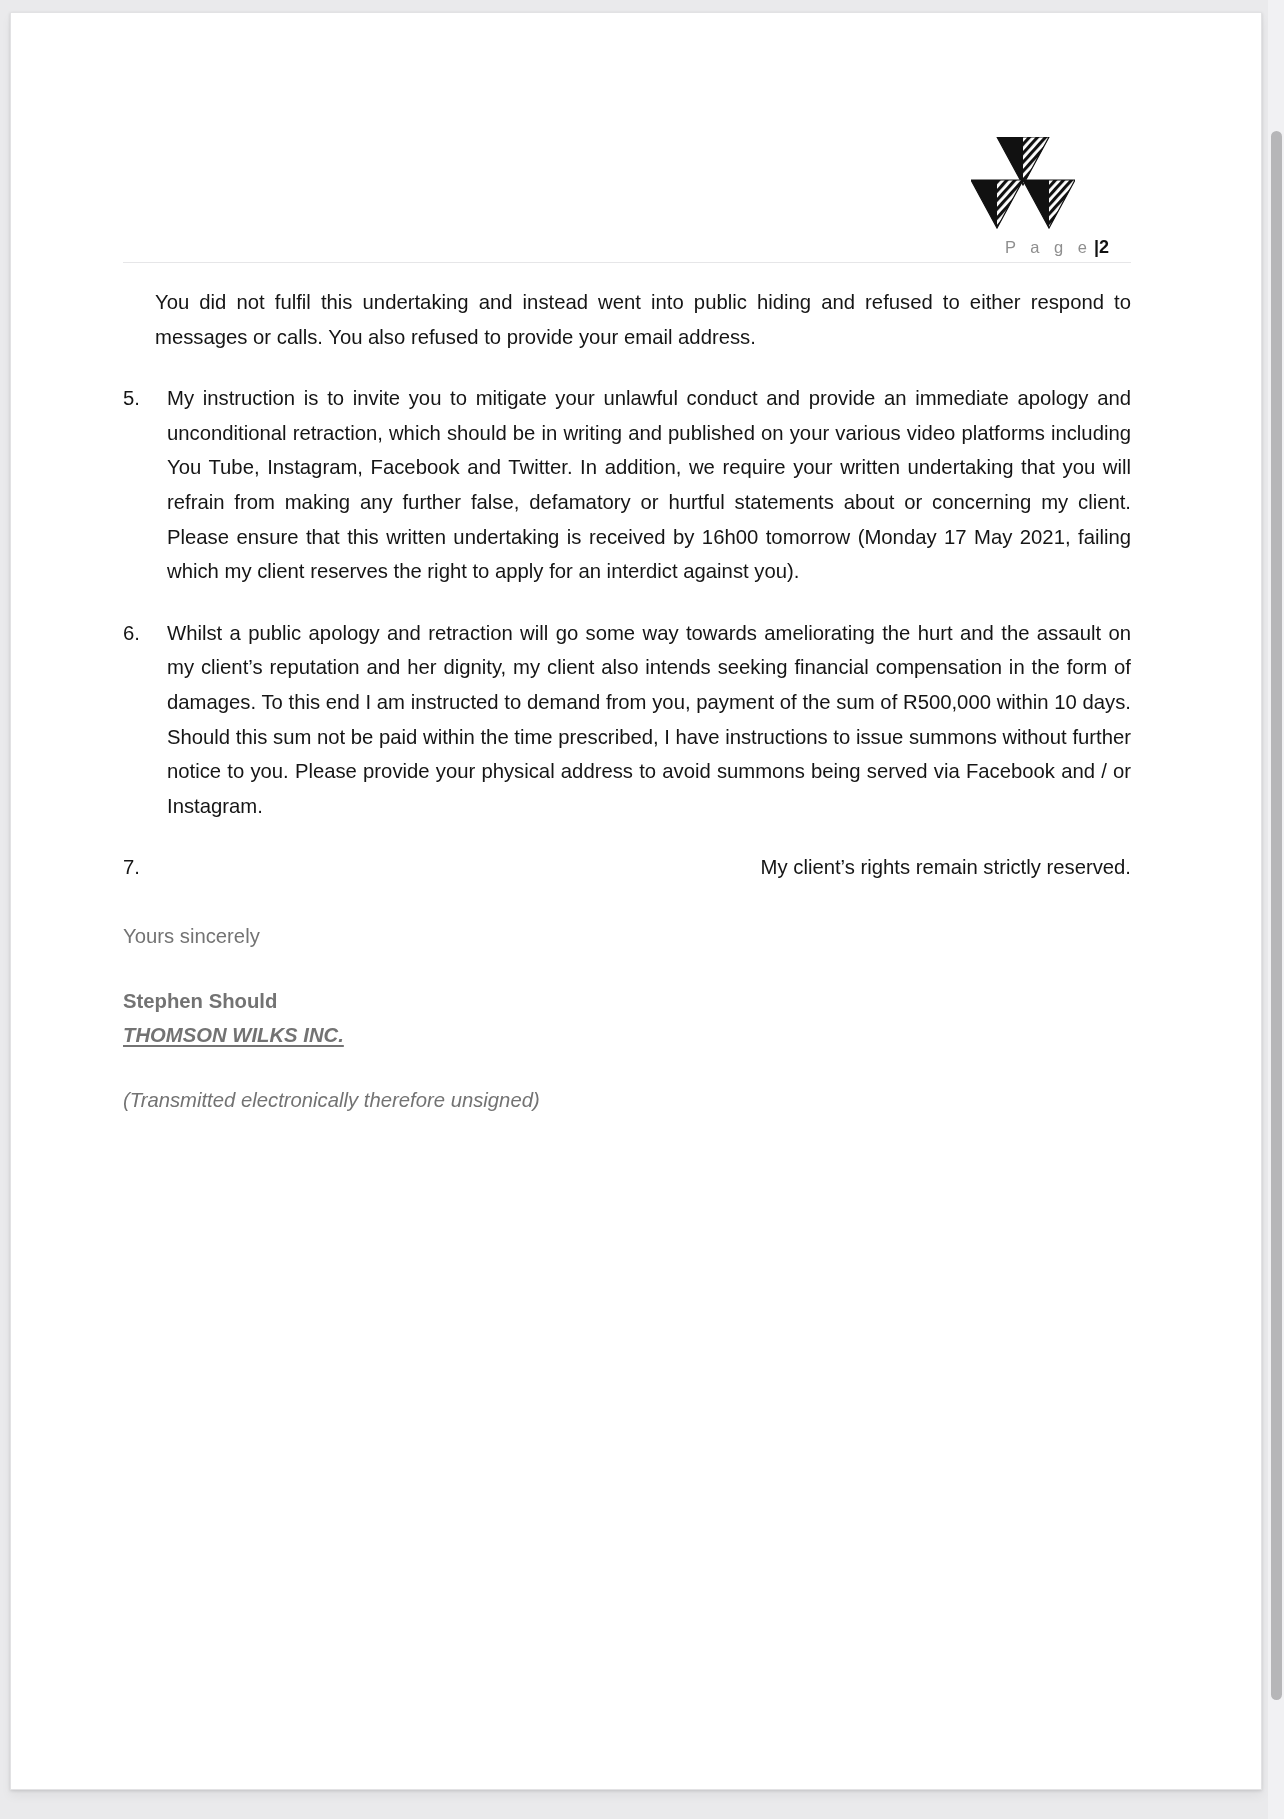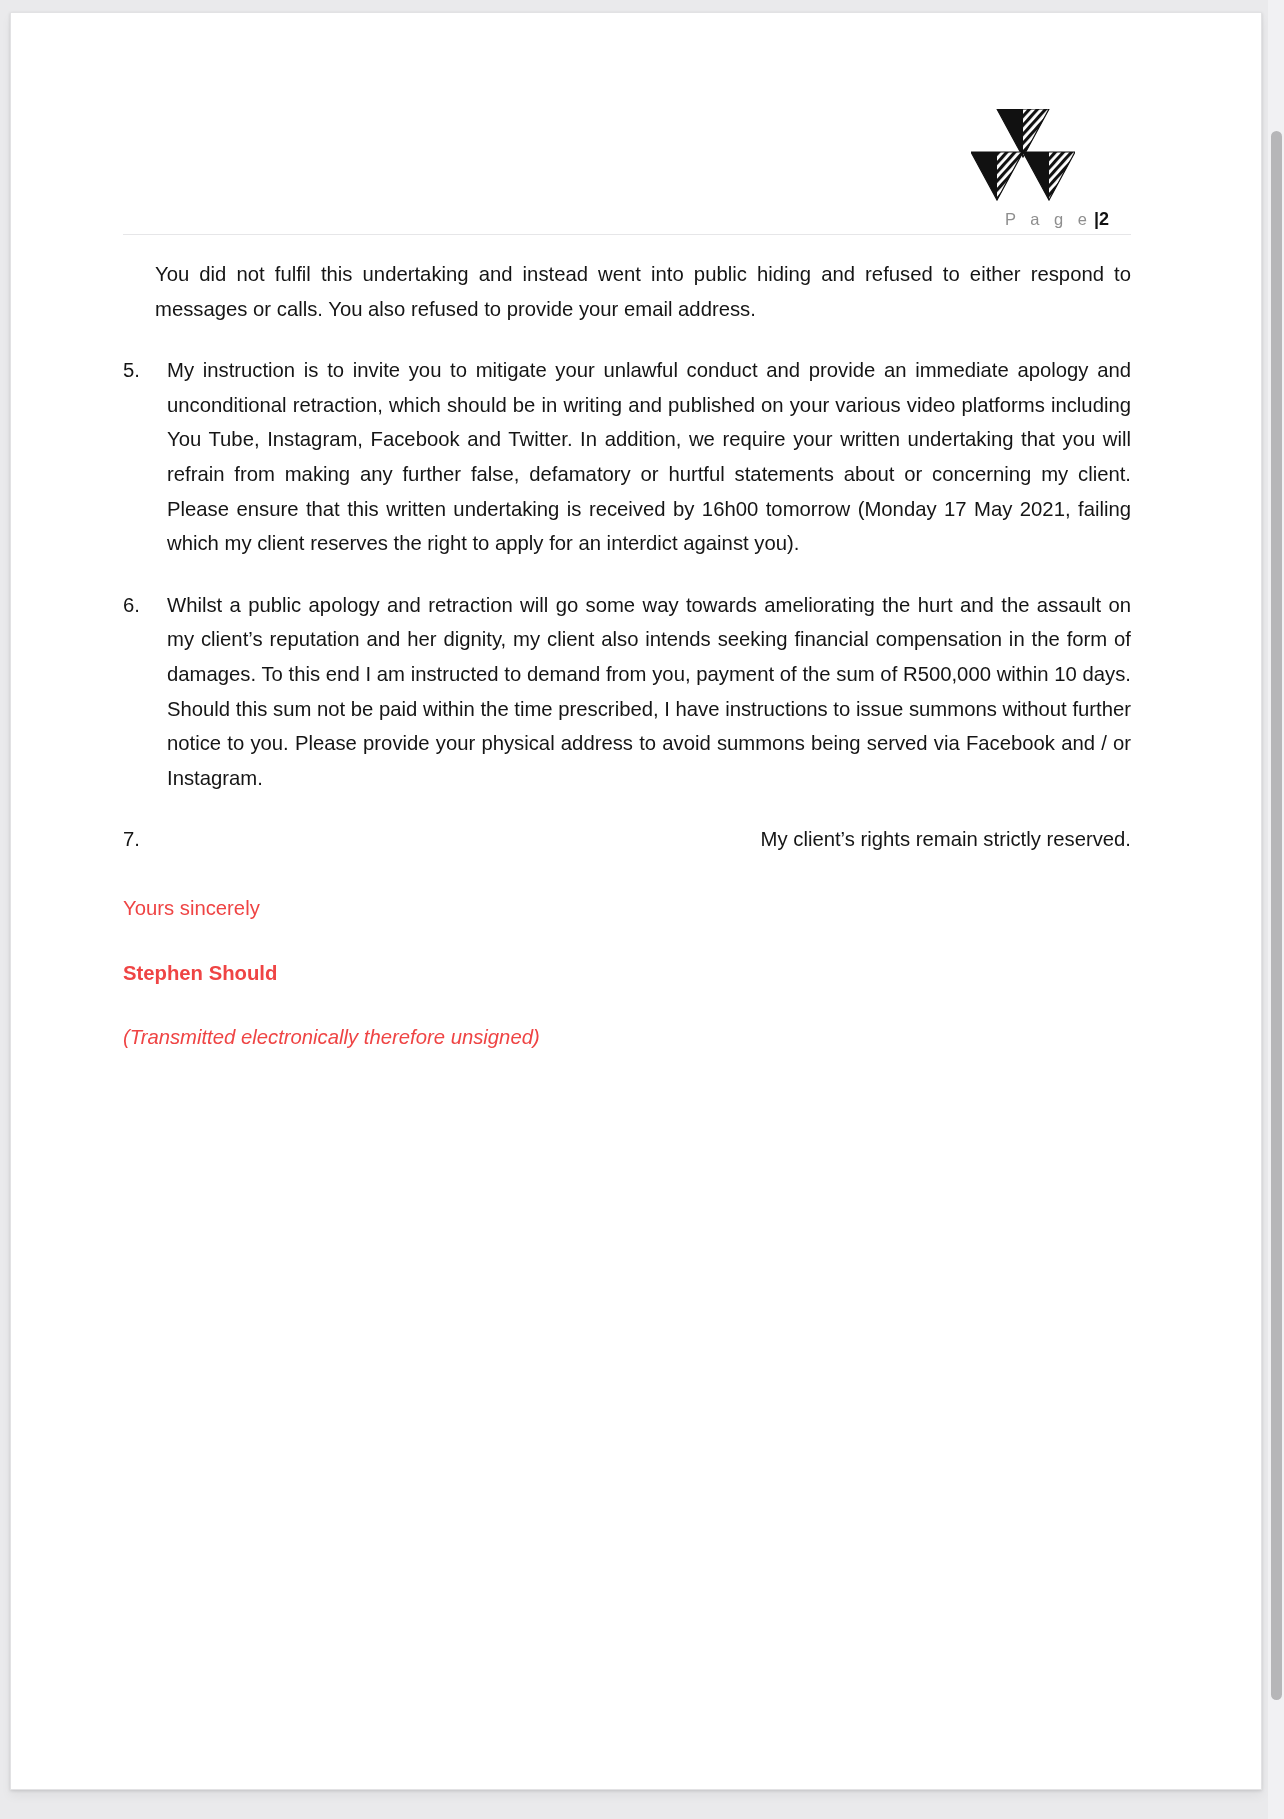--- a/index.html
+++ b/index.html
@@ -36,20 +36,21 @@
 
   #page-inner {
     position: absolute;
     left: 0; top: 0; right: 0; bottom: 0;
     padding: 0 130px 0 112px;
   }
 
   
   #doc-header {
     padding-top: 96px;
+    margin-top: 28px;
   }
 
   #logo-wrap {
     display: flex;
     justify-content: flex-end;
     padding-right: 56px;
     height: 92px;
   }
 
   .logo-svg { display: block; }
@@ -110,21 +111,21 @@
     flex: 1 1 auto;
     text-align: justify;
     text-justify: inter-word;
     hyphens: none;
   }
   .para-text.nojustify { text-align: right; }
 
   
   #closing {
     margin-left: 0;
-    color: #ef4444;
+    color: #737373;
     font-size: 20.3px;
     line-height: 34.6px;
   }
   #closing .salutation {
     margin-top: 34px;
   }
   #sig-block {
     margin-top: 30px;
   }
   .sig-name {
@@ -220,20 +221,23 @@
         <div class="para">
           <div class="para-num">7.</div>
           <div class="para-text nojustify">My client’s rights remain strictly reserved.</div>
         </div>
 
         <div id="closing">
           <div class="salutation">Yours sincerely</div>
 
           <div id="sig-block">
             <div class="sig-name">Stephen Should</div>
+            <div>
+              <span class="sig-firm">THOMSON WILKS INC.</span>
+            </div>
           </div>
 
           <div id="transmit-note">(Transmitted electronically therefore unsigned)</div>
         </div>
 
       </div>
     </div>
   </div>
 
   <div id="scrollbar-track">

